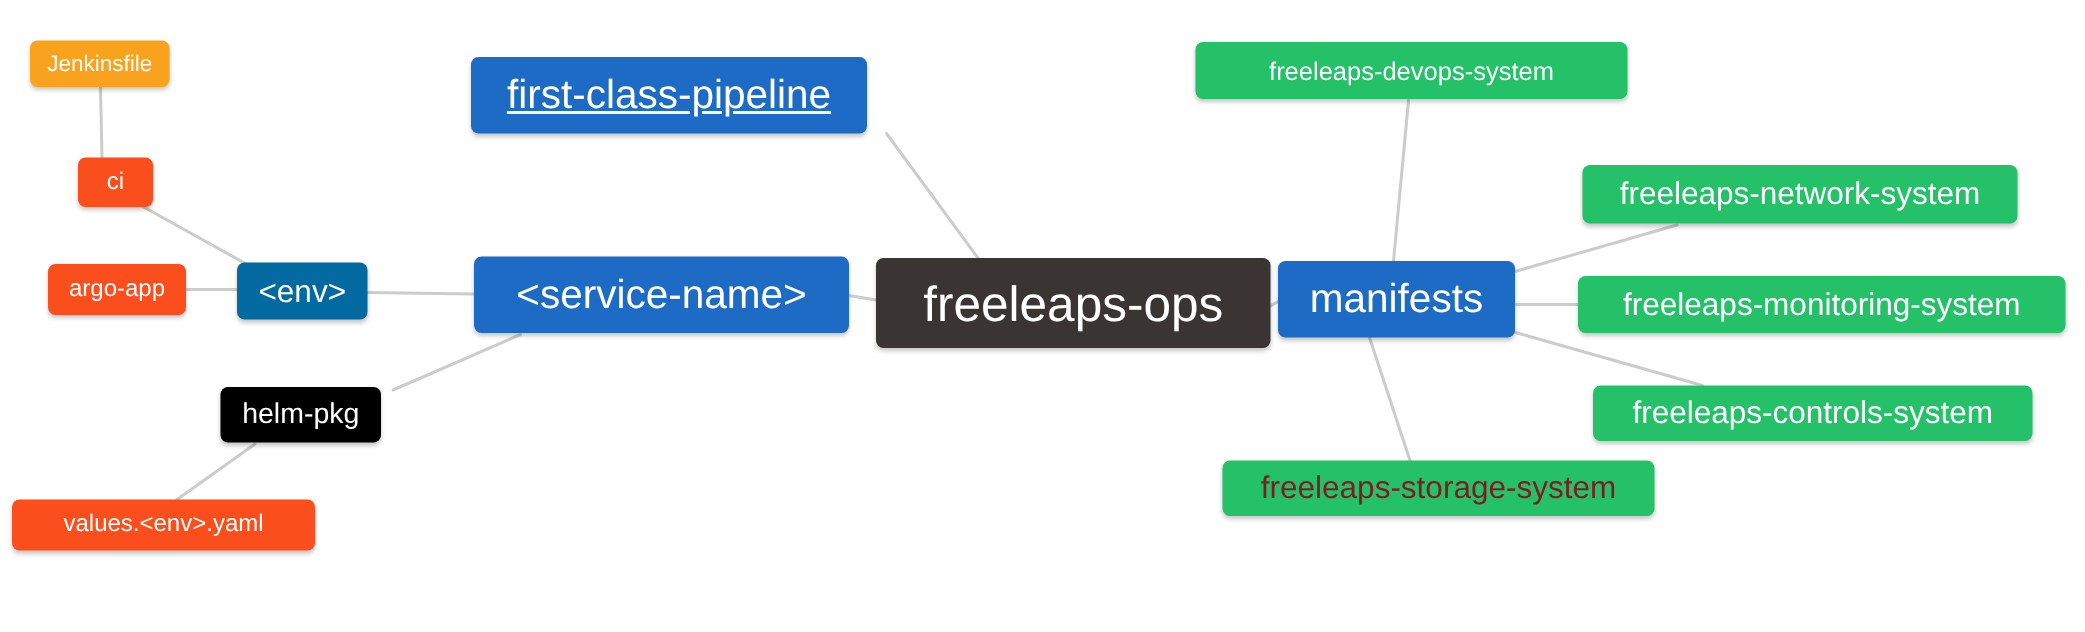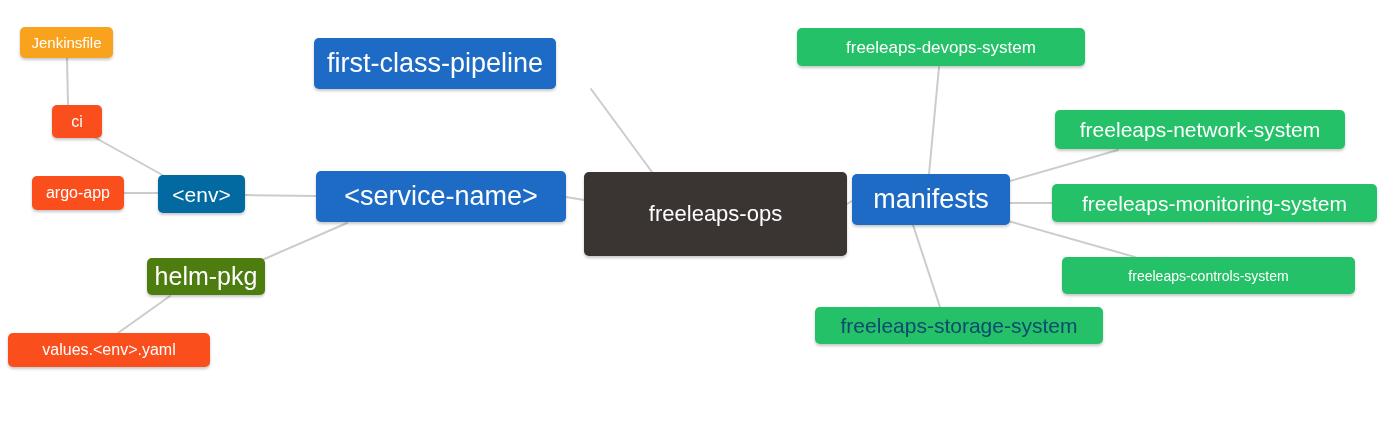--- a/index.html
+++ b/index.html
@@ -55,25 +55,25 @@
       <line x1="1010" y1="181" x2="1118" y2="150" stroke="#cccccc" stroke-width="2" stroke-linecap="round"></line>
       <line x1="1010" y1="203" x2="1052" y2="203" stroke="#cccccc" stroke-width="2" stroke-linecap="round"></line>
       <line x1="1008" y1="221" x2="1135" y2="257" stroke="#cccccc" stroke-width="2" stroke-linecap="round"></line>
       <line x1="913" y1="225" x2="940" y2="307" stroke="#cccccc" stroke-width="2" stroke-linecap="round"></line>
     </svg>
   <div>
       <div class="node" style="left: 20px; top: 27px; width: 93px; height: 31px; font-size: 15px; background: rgb(249, 162, 29); color: rgb(255, 255, 255);">Jenkinsfile</div>
       <div class="node" style="left: 52px; top: 105px; width: 50px; height: 33px; font-size: 16px; background: rgb(251, 78, 29); color: rgb(255, 255, 255);">ci</div>
       <div class="node" style="left: 32px; top: 176px; width: 92px; height: 34px; font-size: 16px; background: rgb(251, 78, 29); color: rgb(255, 255, 255);">argo-app</div>
       <div class="node" style="left: 158px; top: 175px; width: 87px; height: 38px; font-size: 21px; background: #0369a1; color: rgb(255, 255, 255);">&lt;env&gt;</div>
-      <div class="node" style="left: 147px; top: 258px; width: 118px; height: 37px; font-size: 25px; background: #4d7c0f; color: rgb(255, 255, 255);">helm-pkg</div>
+      <div class="node" style="left: 147px; top: 258px; width: 107px; height: 37px; font-size: 19px; background: #000000; color: rgb(255, 255, 255);">helm-pkg</div>
       <div class="node" style="left: 8px; top: 333px; width: 202px; height: 34px; font-size: 16px; background: rgb(251, 78, 29); color: rgb(255, 255, 255);">values.&lt;env&gt;.yaml</div>
-      <div class="node" style="left: 314px; top: 38px; width: 242px; height: 51px; font-size: 27px; background: rgb(30, 107, 197); color: rgb(255, 255, 255);">first-class-pipeline</div>
+      <div class="node" style="left: 314px; top: 38px; width: 264px; height: 51px; font-size: 27px; background: rgb(30, 107, 197); color: rgb(255, 255, 255); text-decoration: underline;">first-class-pipeline</div>
       <div class="node" style="left: 316px; top: 171px; width: 250px; height: 51px; font-size: 27px; background: rgb(30, 107, 197); color: rgb(255, 255, 255);">&lt;service-name&gt;</div>
-      <div class="node" style="left: 584px; top: 172px; width: 263px; height: 84px; font-size: 22px; background: rgb(58, 53, 50); color: rgb(255, 255, 255);">freeleaps-ops</div>
+      <div class="node" style="left: 584px; top: 172px; width: 263px; height: 60px; font-size: 33px; background: rgb(58, 53, 50); color: rgb(255, 255, 255);">freeleaps-ops</div>
       <div class="node" style="left: 852px; top: 174px; width: 158px; height: 51px; font-size: 27px; background: rgb(30, 107, 197); color: rgb(255, 255, 255);">manifests</div>
       <div class="node" style="left: 797px; top: 28px; width: 288px; height: 38px; font-size: 17px; background: rgb(36, 193, 104); color: rgb(255, 255, 255);">freeleaps-devops-system</div>
       <div class="node" style="left: 1055px; top: 110px; width: 290px; height: 39px; font-size: 21px; background: rgb(36, 193, 104); color: rgb(255, 255, 255);">freeleaps-network-system</div>
       <div class="node" style="left: 1052px; top: 184px; width: 325px; height: 38px; font-size: 21px; background: rgb(36, 193, 104); color: rgb(255, 255, 255);">freeleaps-monitoring-system</div>
-      <div class="node" style="left: 1062px; top: 257px; width: 293px; height: 37px; font-size: 14px; background: rgb(36, 193, 104); color: rgb(255, 255, 255);">freeleaps-controls-system</div>
-      <div class="node" style="left: 815px; top: 307px; width: 288px; height: 37px; font-size: 21px; background: rgb(36, 193, 104); color: #0c4a6e;">freeleaps-storage-system</div>
+      <div class="node" style="left: 1062px; top: 257px; width: 293px; height: 37px; font-size: 21px; background: rgb(36, 193, 104); color: rgb(255, 255, 255);">freeleaps-controls-system</div>
+      <div class="node" style="left: 815px; top: 307px; width: 288px; height: 37px; font-size: 21px; background: rgb(36, 193, 104); color: #7f1d1d;">freeleaps-storage-system</div>
     </div>
 </div>
 
 </body></html>

